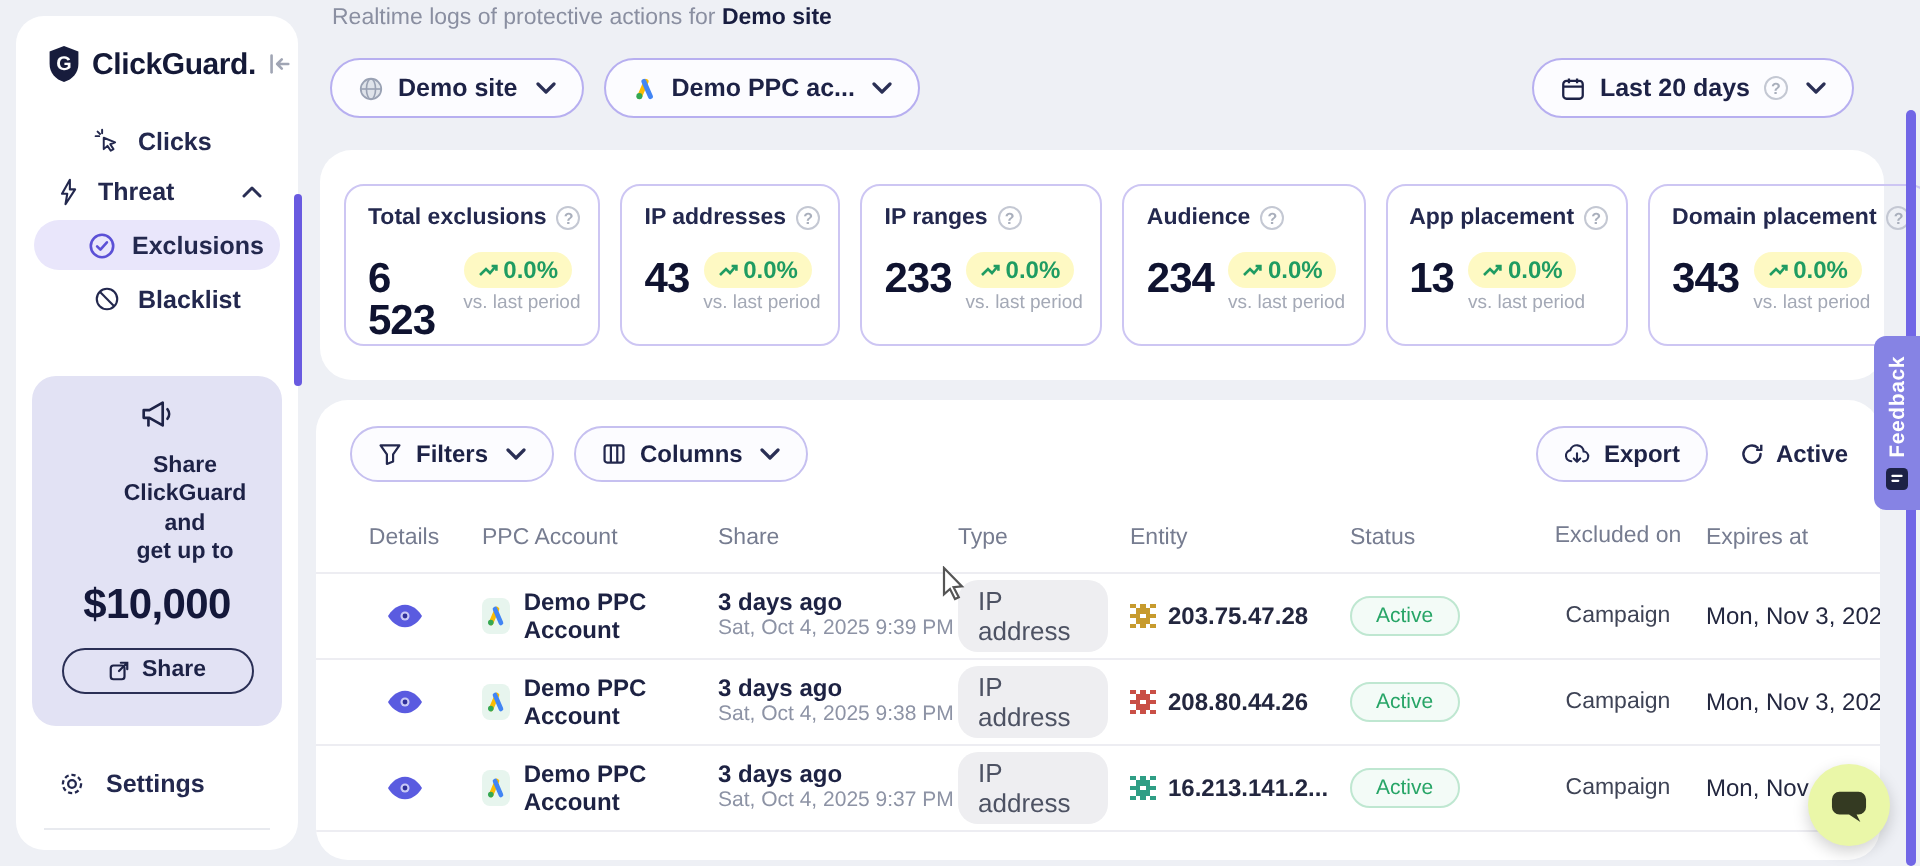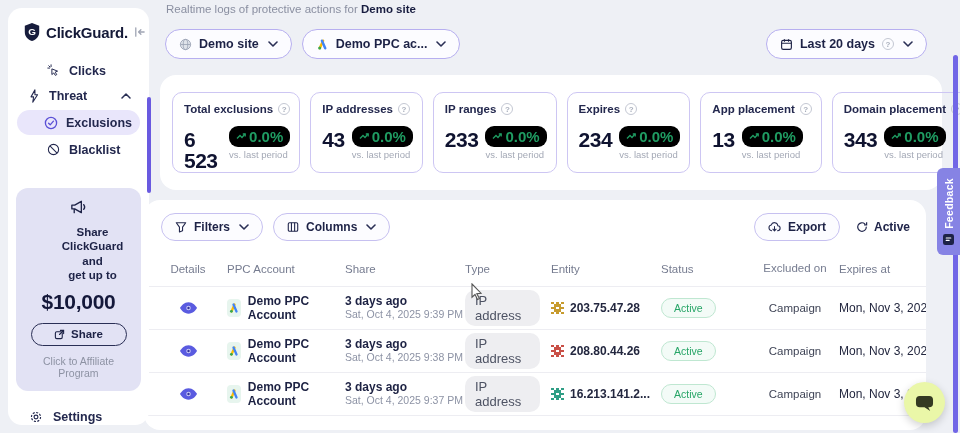--- a/index.html
+++ b/index.html
@@ -73,27 +73,27 @@
   
   .stats-panel {
     position:absolute; left:160px; top:75px; width:782px; height:115px;
     background:#fff; border-radius:16px; padding:17px 12px; display:flex; gap:10px;
   }
   .stat-card { flex:1; border:1.5px solid #cdc6f3; border-radius:10px; padding:10px 9px 8px 11px; }
   .stat-label { display:flex; align-items:center; gap:5px; font-size:11.5px; font-weight:700; color:#23284e; white-space:nowrap; }
   .stat-valrow { display:flex; align-items:flex-start; gap:7px; margin-top:11px; }
   .stat-value { font-size:21px; font-weight:800; color:#0f1330; letter-spacing:-.5px; line-height:1; margin-top:3px; }
   .stat-delta-wrap { display:flex; flex-direction:column; align-items:flex-start; }
-  .stat-badge { background:#000000; color:#1f9c62; font-size:15px; font-weight:700; border-radius:9px;
+  .stat-badge { background:#fef9c3; color:#1f9c62; font-size:12px; font-weight:700; border-radius:9px;
     padding:2px 7px; display:inline-flex; align-items:center; gap:3px; }
   .stat-vs { font-size:9.5px; color:#a4a9b6; margin-top:2px; white-space:nowrap; }
 
   
   .table-panel {
-    position:absolute; left:144px; top:200px; width:782px; height:230px;
+    position:absolute; left:158px; top:200px; width:782px; height:230px;
     background:#fff; border-radius:16px; overflow:hidden;
   }
   .toolbar { display:flex; align-items:center; gap:10px; padding:13px 16px 11px 17px; }
   .toolbar .right { margin-left:auto; display:flex; align-items:center; gap:16px; }
   .pill.small { height:28px; font-size:12px; border-color:#c6c0f0; }
   .refresh-btn { display:inline-flex; align-items:center; gap:6px; font-size:12px; font-weight:700; color:#20254a;
     background:none; border:none; cursor:pointer; font-family:"Liberation Sans",sans-serif; }
 
   .trow {
     display:grid;
@@ -217,21 +217,20 @@
     <div class="promo-amount">$10,000</div>
     <button class="share-btn">
       <span class="ico">
         <svg width="11" height="11" viewBox="0 0 12 12">
             <rect x="1.5" y="3" width="7.5" height="7.5" rx="1.5" fill="none" stroke="#1d2246" stroke-width="1.2"></rect>
             <path d="M7 1.5h3.5V5M10.2 1.8L6 6" stroke="#1d2246" stroke-width="1.2" fill="none" stroke-linecap="round"></path>
           </svg>
       </span>
       <span>Share</span>
     </button>
-    <div class="promo-affiliate">Click to Affiliate Program</div>
   </div>
 
   <div class="settings-row">
     <span class="ico">
       <svg width="14" height="14" viewBox="0 0 16 16">
           <circle cx="8" cy="8" r="2.2" fill="none" stroke="#23284e" stroke-width="1.3"></circle>
           <circle cx="8" cy="8" r="5.2" fill="none" stroke="#23284e" stroke-width="1.3" stroke-dasharray="2.4 1.6"></circle>
         </svg>
     </span>
     <span>Settings</span>
@@ -347,21 +346,21 @@
               <path d="M6.8 1h2.4v2.4" stroke="#1f9c62" stroke-width="1.3" fill="none"></path>
             </svg>
             <span>0.0%</span>
           </span>
         <span class="stat-vs">vs. last period</span>
       </span>
     </div>
   </div>
   <div class="stat-card">
     <div class="stat-label">
-        <span>Expires</span>
+        <span>Audience</span>
         <span class="qi"></span>
       </div>
     <div class="stat-valrow">
       <span class="stat-value">234</span>
       <span class="stat-delta-wrap">
         <span class="stat-badge">
             <svg width="10" height="7" viewBox="0 0 10 7">
               <path d="M1 5.5L4 2.5l2 2 3-3.5" stroke="#1f9c62" stroke-width="1.3" fill="none"></path>
               <path d="M6.8 1h2.4v2.4" stroke="#1f9c62" stroke-width="1.3" fill="none"></path>
             </svg>

